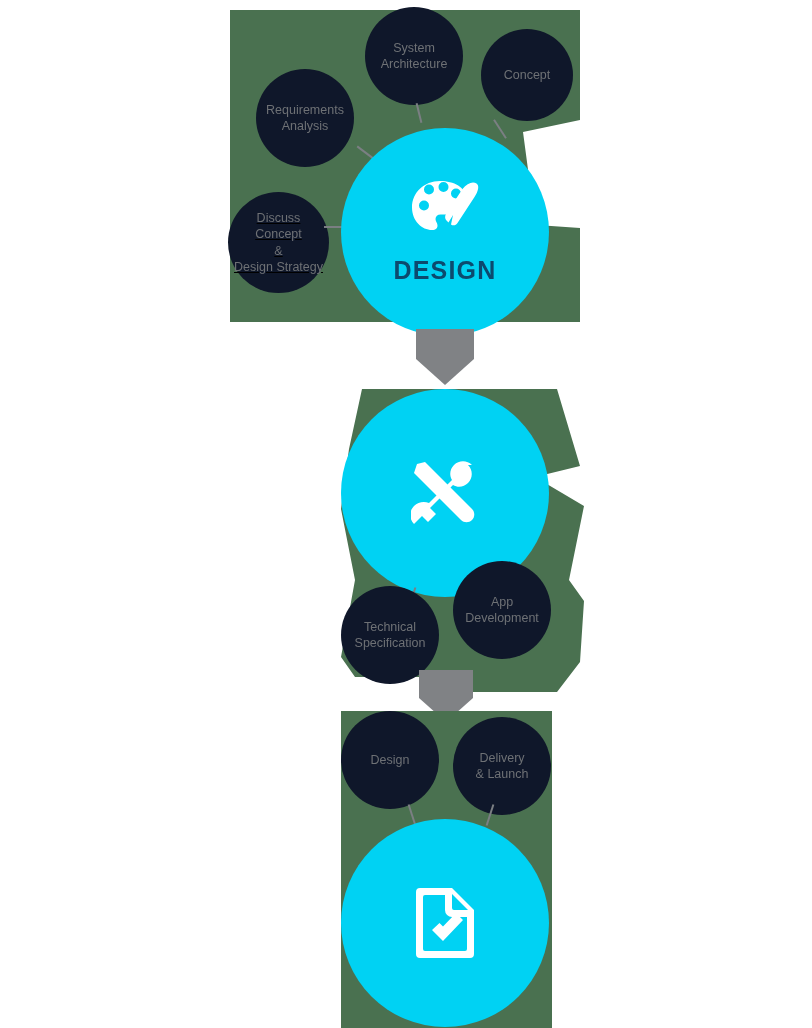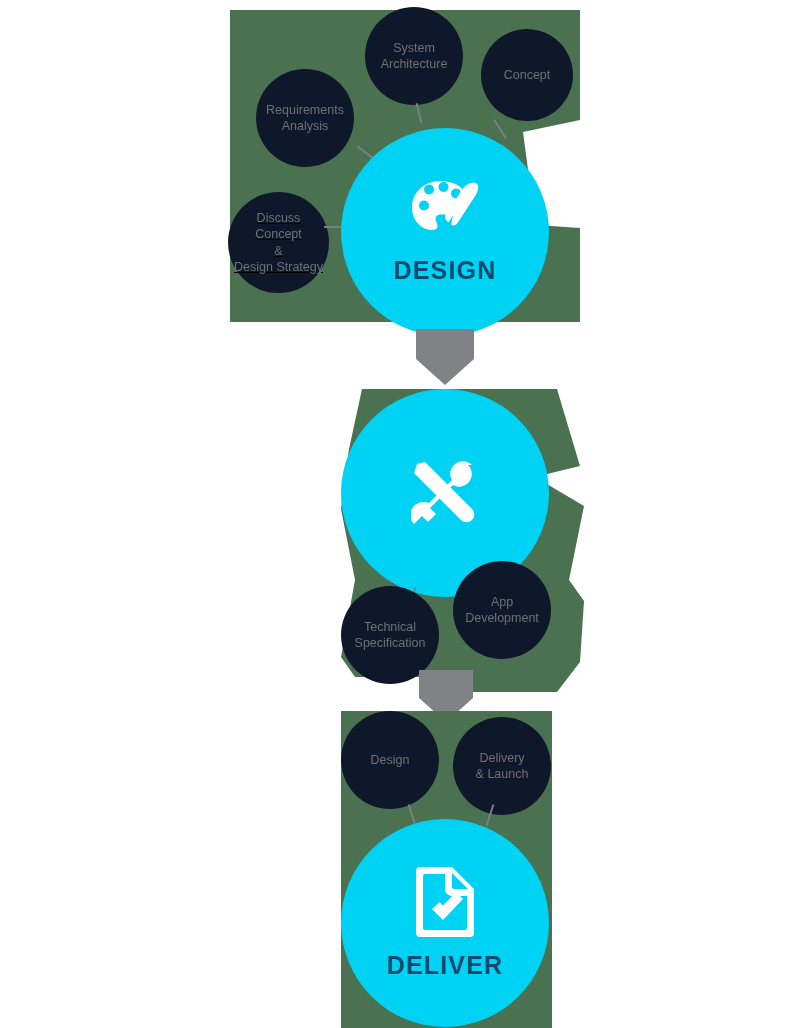--- a/index.html
+++ b/index.html
@@ -205,17 +205,16 @@
       <span class="stage-icon">
         <svg width="58" height="70" viewBox="0 0 58 70" aria-hidden="true">
           <path d="M4,0 H36 L58,22 V66 A4,4 0 0,1 54,70 H4 A4,4 0 0,1 0,66
                    V4 A4,4 0 0,1 4,0 Z
                    M36,6 V20 A2,2 0 0,0 38,22 H52 Z
                    M7,9 V61 A2,2 0 0,0 9,63 H49 A2,2 0 0,0 51,61 V29 H36
                    A7,7 0 0,1 29,22 V7 H9 A2,2 0 0,0 7,9 Z" fill="#ffffff"></path>
           <path d="M16,42 L23.5,35 L27,38.5 L40,25 L47,32 L27,53 Z" fill="#ffffff"></path>
         </svg>
       </span>
-      <span class="stage-label">DELIVER</span>
     </div>
   </div>
 
 </div>
 
 </body></html>

